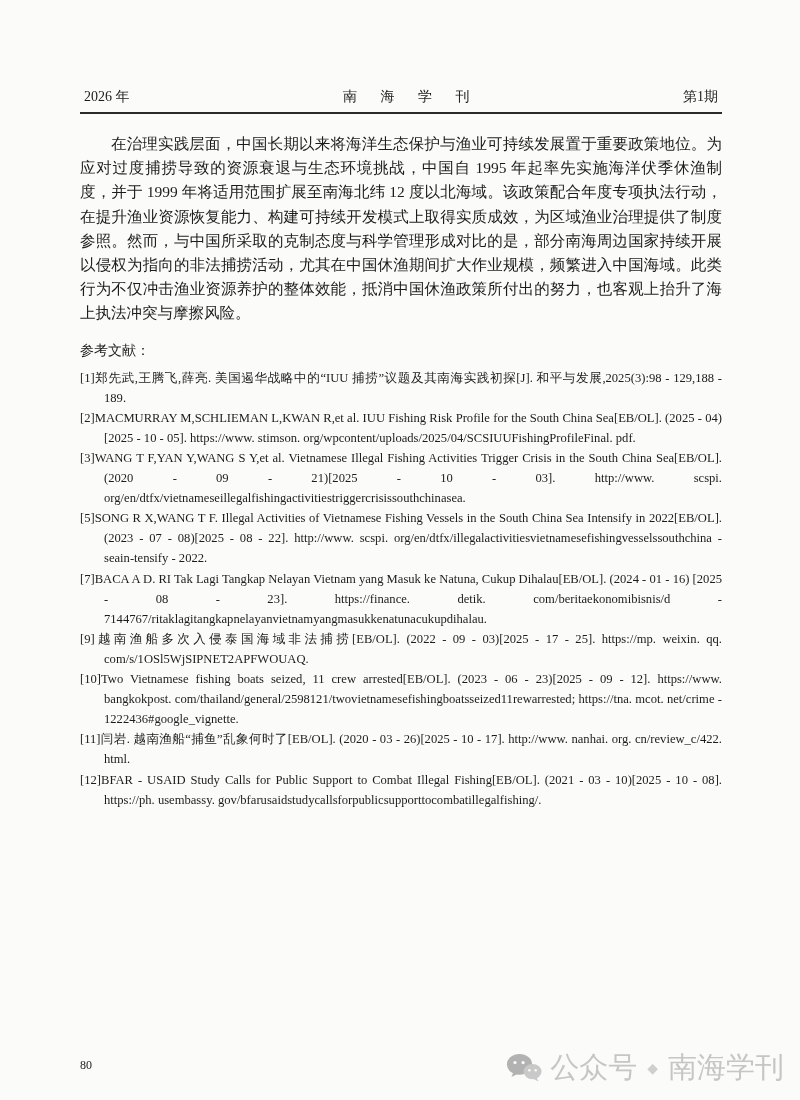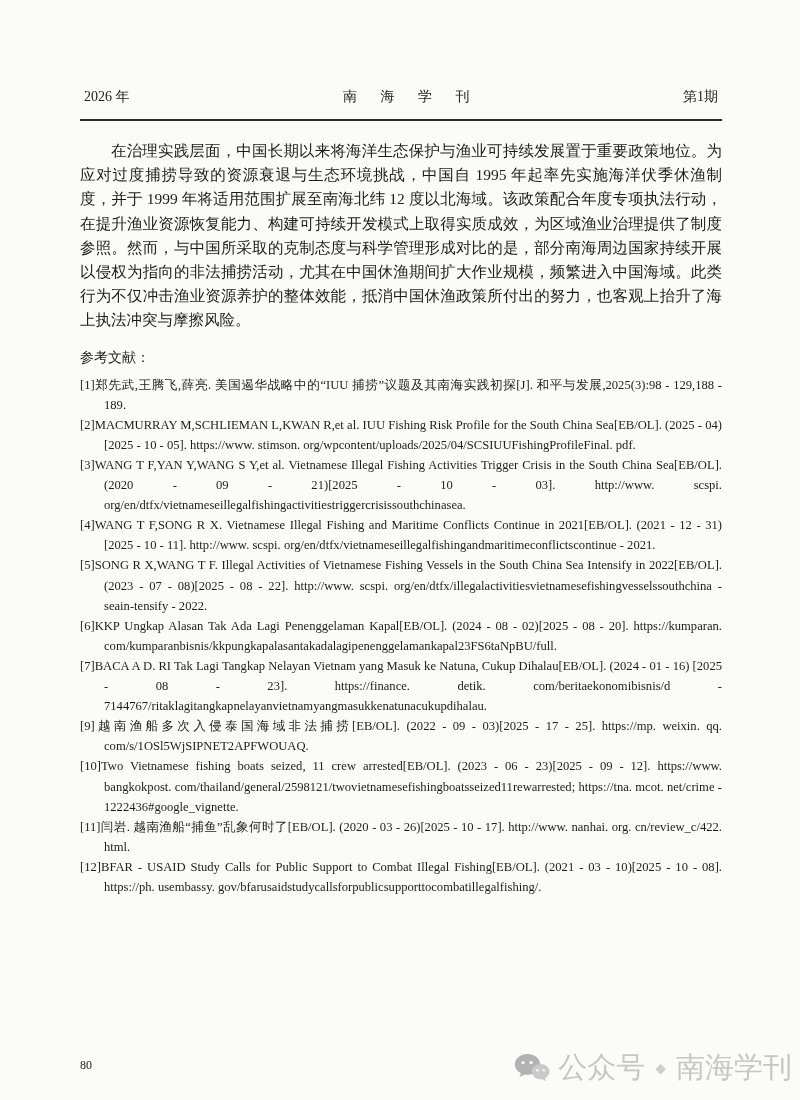--- a/index.html
+++ b/index.html
@@ -15,21 +15,21 @@
     position:absolute;
     left:80px;top:88px;
     width:642px;
   }
   
   .running-head{
     display:flex;
     justify-content:space-between;
     align-items:flex-end;
     font-size:14px;
-    padding:0 4px 13px 4px;
+    padding:0 4px 6px 4px;
     border-bottom:2px solid #2b2b2b;
   }
   .running-head .journal{
     letter-spacing:10px;
     margin-left:10px;
     text-align:center;
   }
   
   .body-text{
     margin-top:18px;
@@ -61,21 +61,21 @@
   }
   
   .page-number{
     position:absolute;
     left:80px;top:1058px;
     font-size:12px;
   }
   
   .watermark{
     position:absolute;
-    right:8px;top:1048px;
+    right:16px;top:1048px;
     display:flex;
     align-items:center;
     gap:8px;
     color:#c6c6c6;
     font-size:29px;
     font-family:"Liberation Sans","DejaVu Sans",sans-serif;
     white-space:nowrap;
     pointer-events:none;
   }
   .watermark .wm-sep{
@@ -99,23 +99,21 @@
   <div class="body-text">
     <p>在治理实践层面，中国长期以来将海洋生态保护与渔业可持续发展置于重要政策地位。为应对过度捕捞导致的资源衰退与生态环境挑战，中国自 1995 年起率先实施海洋伏季休渔制度，并于 1999 年将适用范围扩展至南海北纬 12 度以北海域。该政策配合年度专项执法行动，在提升渔业资源恢复能力、构建可持续开发模式上取得实质成效，为区域渔业治理提供了制度参照。然而，与中国所采取的克制态度与科学管理形成对比的是，部分南海周边国家持续开展以侵权为指向的非法捕捞活动，尤其在中国休渔期间扩大作业规模，频繁进入中国海域。此类行为不仅冲击渔业资源养护的整体效能，抵消中国休渔政策所付出的努力，也客观上抬升了海上执法冲突与摩擦风险。</p>
   </div>
 
   <div class="refs-title">参考文献：</div>
 
   <div class="refs">
     <div class="ref-item">[1]郑先武,王腾飞,薛亮. 美国遏华战略中的“IUU 捕捞”议题及其南海实践初探[J]. 和平与发展,2025(3):98 - 129,188 - 189.</div>
     <div class="ref-item">[2]MACMURRAY M,SCHLIEMAN L,KWAN R,et al. IUU Fishing Risk Profile for the South China Sea[EB/OL]. (2025 - 04) [2025 - 10 - 05]. https://www. stimson. org/wpcontent/uploads/2025/04/SCSIUUFishingProfileFinal. pdf.</div>
     <div class="ref-item">[3]WANG T F,YAN Y,WANG S Y,et al. Vietnamese Illegal Fishing Activities Trigger Crisis in the South China Sea[EB/OL]. (2020 - 09 - 21)[2025 - 10 - 03]. http://www. scspi. org/en/dtfx/vietnameseillegalfishingactivitiestriggercrisissouthchinasea.</div>
-    <div class="ref-item">[4]WANG T F,SONG R X. Vietnamese Illegal Fishing and Maritime Conflicts Continue in 2021[EB/OL]. (2021 - 12 - 31) [2025 - 10 - 11]. http://www. scspi. org/en/dtfx/vietnameseillegalfishingandmaritimeconflictscontinue - 2021.</div>
     <div class="ref-item">[5]SONG R X,WANG T F. Illegal Activities of Vietnamese Fishing Vessels in the South China Sea Intensify in 2022[EB/OL]. (2023 - 07 - 08)[2025 - 08 - 22]. http://www. scspi. org/en/dtfx/illegalactivitiesvietnamesefishingvesselssouthchina - seain-tensify - 2022.</div>
-    <div class="ref-item">[6]KKP Ungkap Alasan Tak Ada Lagi Penenggelaman Kapal[EB/OL]. (2024 - 08 - 02)[2025 - 08 - 20]. https://kumparan. com/kumparanbisnis/kkpungkapalasantakadalagipenenggelamankapal23FS6taNpBU/full.</div>
     <div class="ref-item">[7]BACA A D. RI Tak Lagi Tangkap Nelayan Vietnam yang Masuk ke Natuna, Cukup Dihalau[EB/OL]. (2024 - 01 - 16) [2025 - 08 - 23]. https://finance. detik. com/beritaekonomibisnis/d - 7144767/ritaklagitangkapnelayanvietnamyangmasukkenatunacukupdihalau.</div>
     <div class="ref-item">[9]越南渔船多次入侵泰国海域非法捕捞[EB/OL]. (2022 - 09 - 03)[2025 - 17 - 25]. https://mp. weixin. qq. com/s/1OSl5WjSIPNET2APFWOUAQ.</div>
     <div class="ref-item">[10]Two Vietnamese fishing boats seized, 11 crew arrested[EB/OL]. (2023 - 06 - 23)[2025 - 09 - 12]. https://www. bangkokpost. com/thailand/general/2598121/twovietnamesefishingboatsseized11rewarrested; https://tna. mcot. net/crime - 1222436#google_vignette.</div>
     <div class="ref-item">[11]闫岩. 越南渔船“捕鱼”乱象何时了[EB/OL]. (2020 - 03 - 26)[2025 - 10 - 17]. http://www. nanhai. org. cn/review_c/422. html.</div>
     <div class="ref-item">[12]BFAR - USAID Study Calls for Public Support to Combat Illegal Fishing[EB/OL]. (2021 - 03 - 10)[2025 - 10 - 08]. https://ph. usembassy. gov/bfarusaidstudycallsforpublicsupporttocombatillegalfishing/.</div>
 
   </div>
 
 </div>
 

